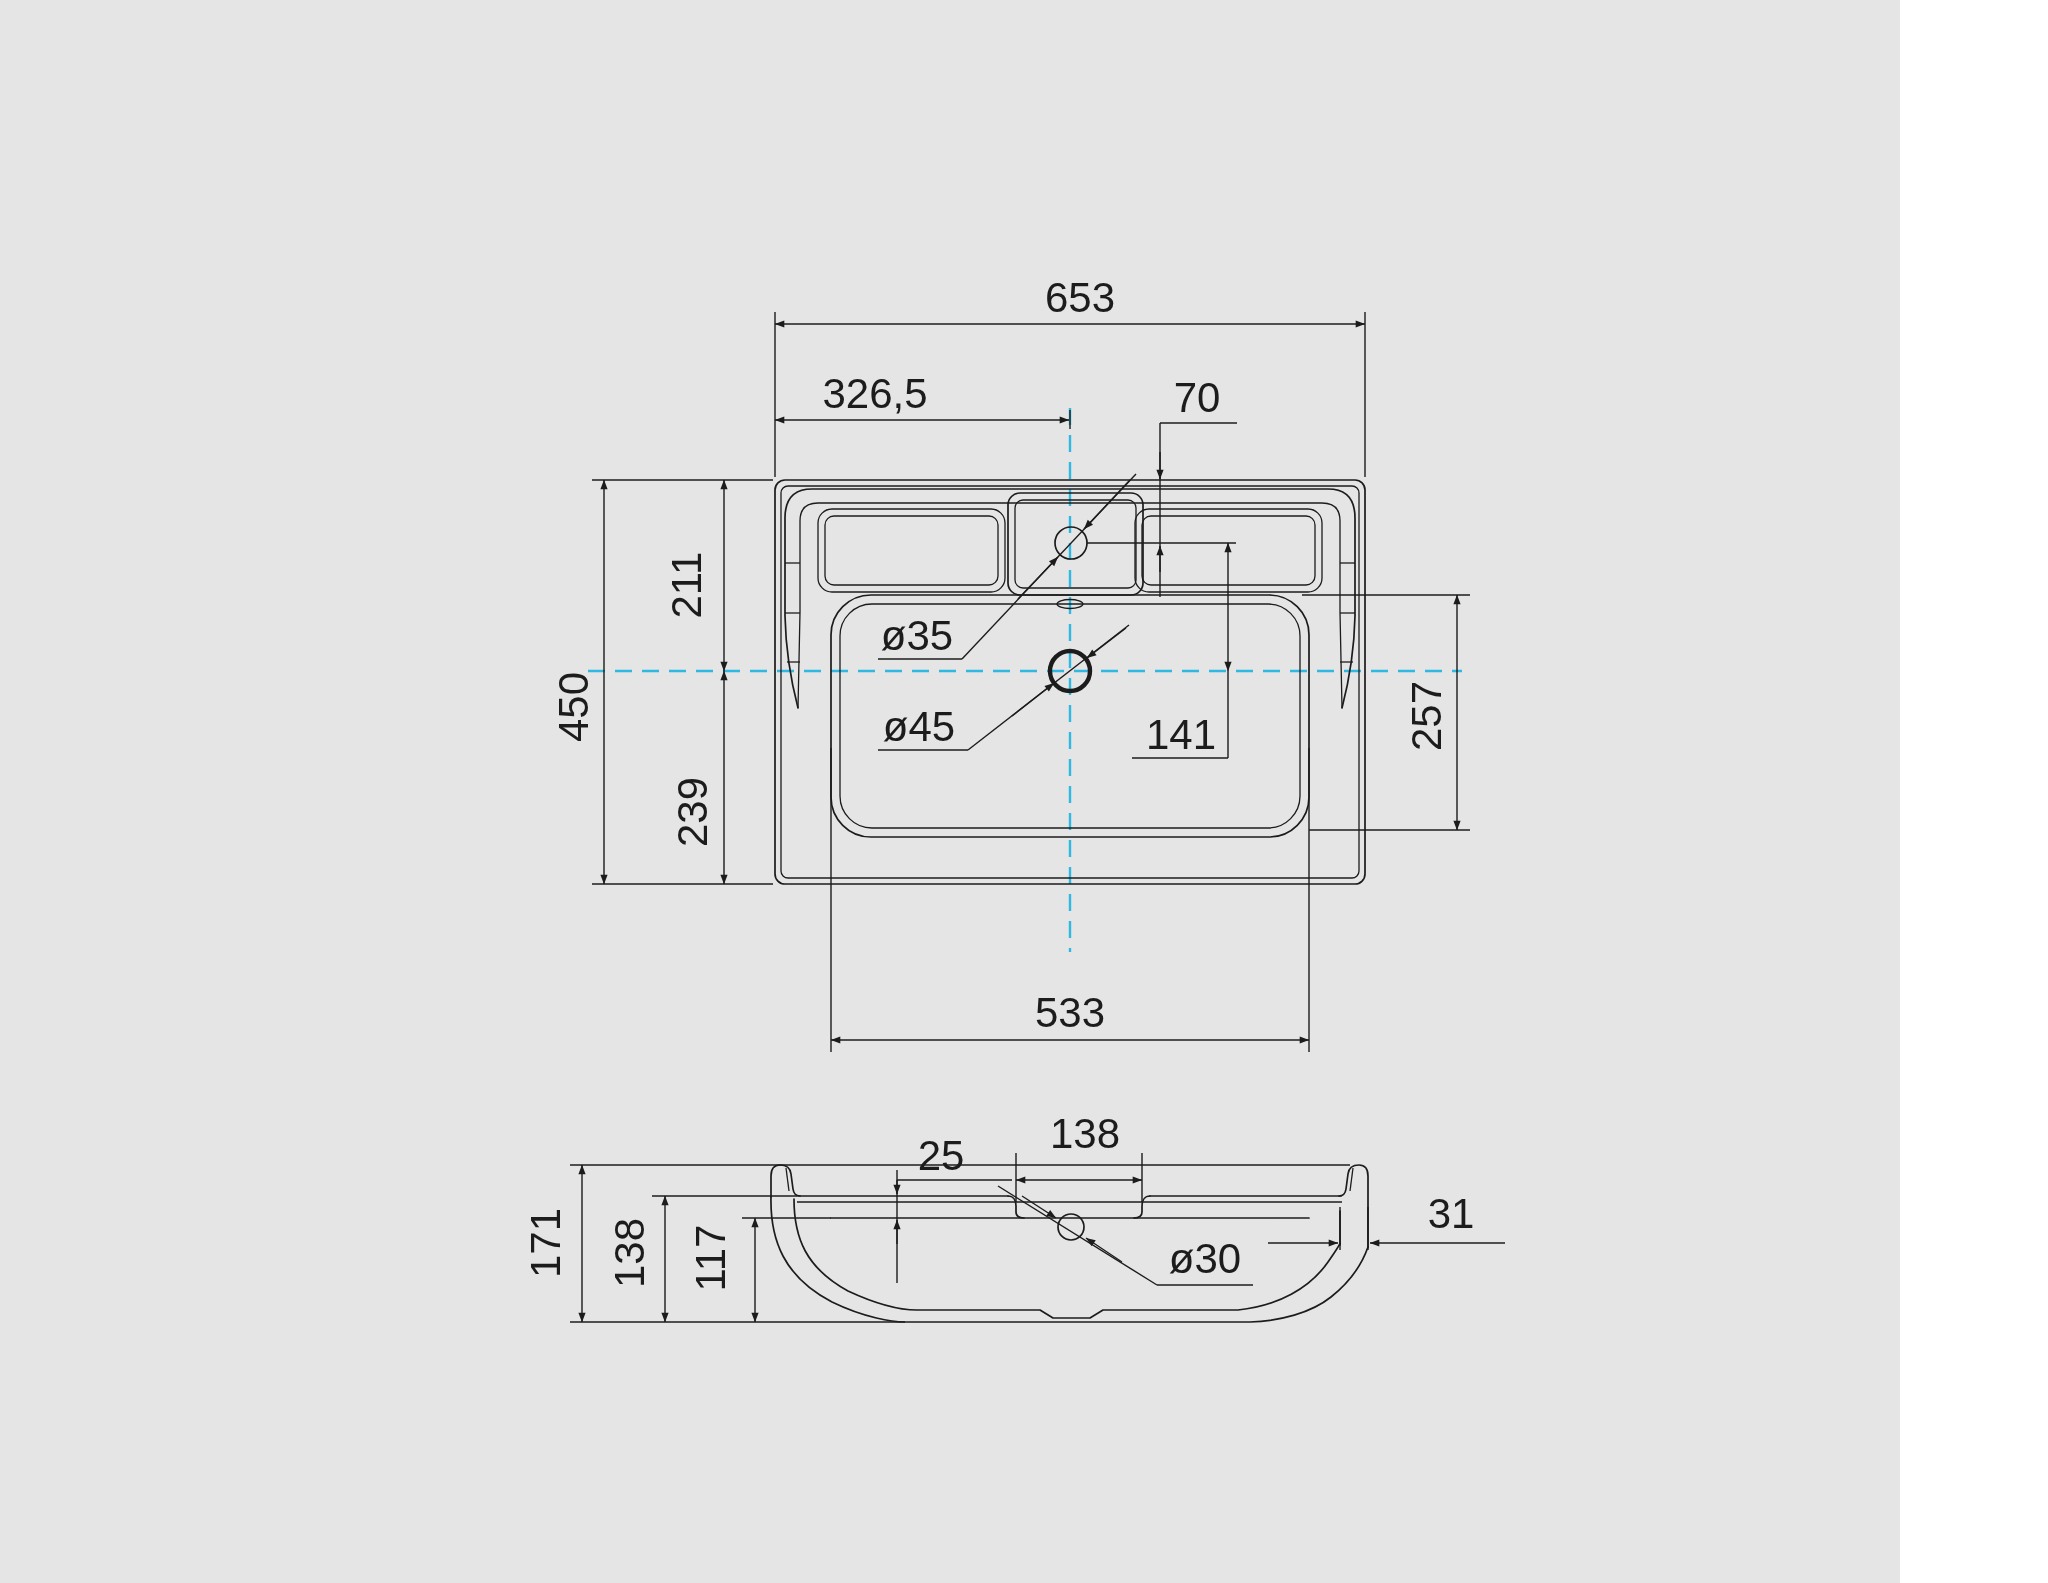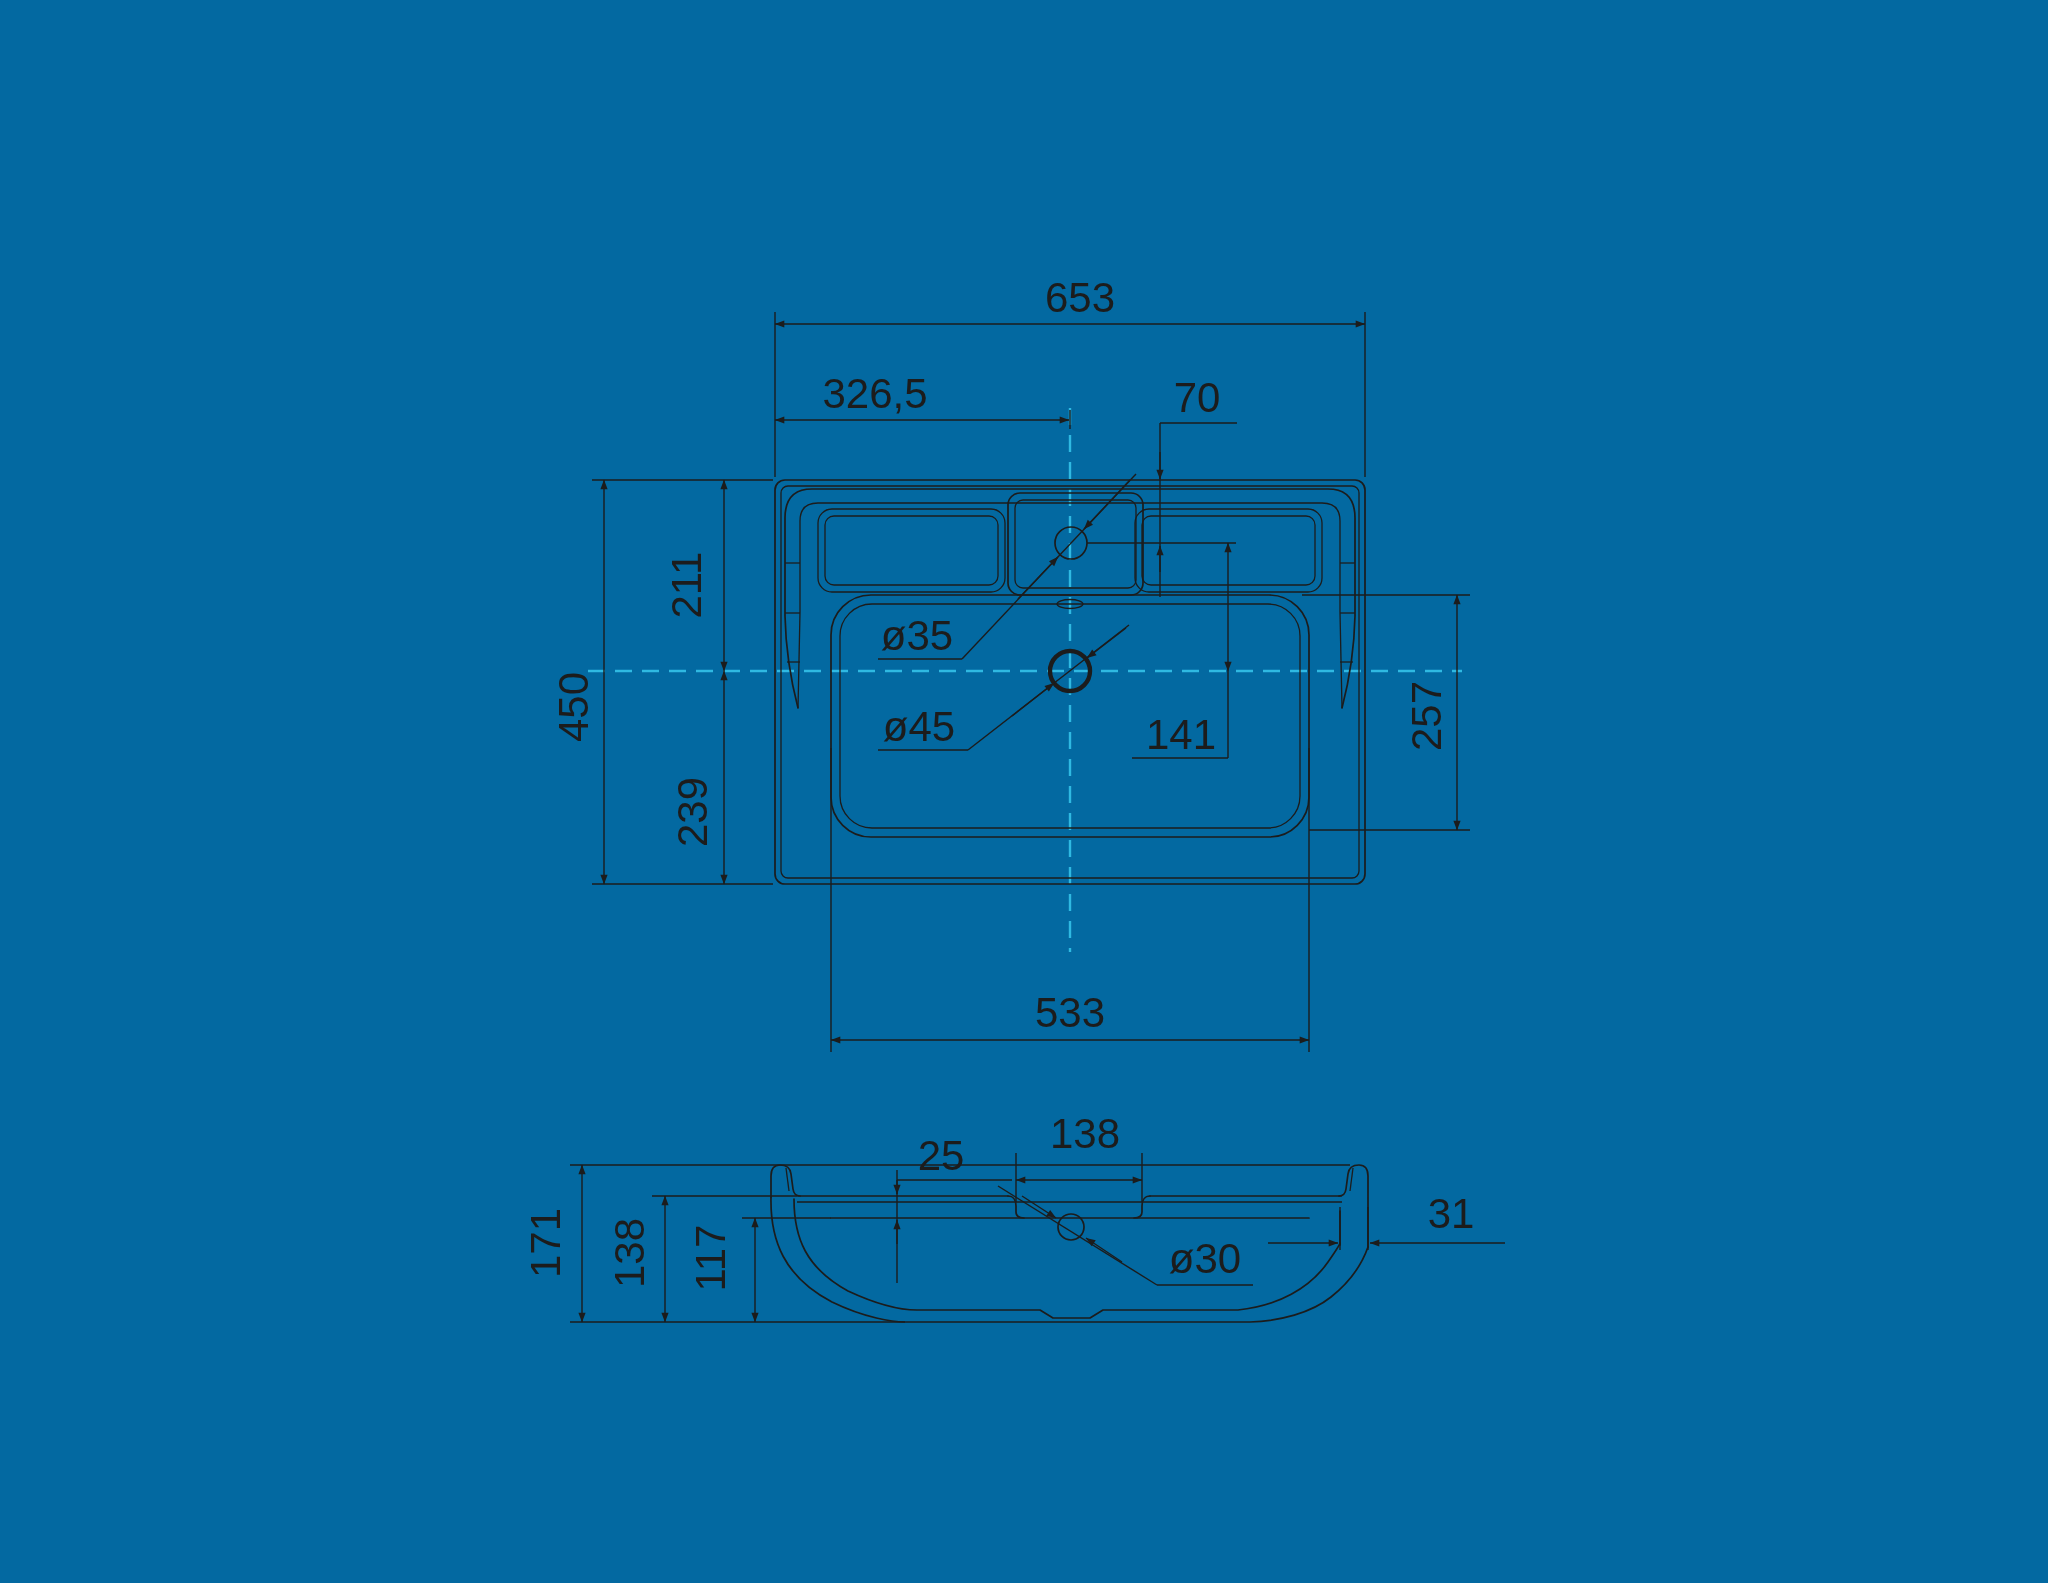--- a/index.html
+++ b/index.html
@@ -1,16 +1,16 @@
 <!DOCTYPE html>
 <html><head>
 <meta charset="utf-8">
 <style>
   html,body{margin:0;padding:0;background:#ffffff;}
-  .page{width:2048px;height:1583px;background:#0369a1;position:relative;overflow:hidden;text-align:center;}
+  .page{width:1900px;height:1583px;background:#e5e5e5;position:relative;overflow:hidden;text-align:center;}
   svg{display:block;}
   
   .ln   { stroke:#1c1c1c; stroke-width:1.7; fill:none; stroke-linecap:round; stroke-linejoin:round; }
   .lnthin { stroke:#1c1c1c; stroke-width:1.3; fill:none; stroke-linecap:butt; }
   .lnbold { stroke:#1c1c1c; stroke-width:4.4; fill:none; }
   .dim  { stroke:#1c1c1c; stroke-width:1.4; fill:none; stroke-linecap:butt; }
   .cl   { stroke:#2fb9e2; stroke-width:2.4; fill:none; stroke-dasharray:17 10; stroke-linecap:butt; }
   .arrowfill { fill:#1c1c1c; }
   text.dimtxt { font-family:"Liberation Sans", sans-serif; font-size:42px; fill:#1c1c1c; }
   .mid { text-anchor:middle; }

